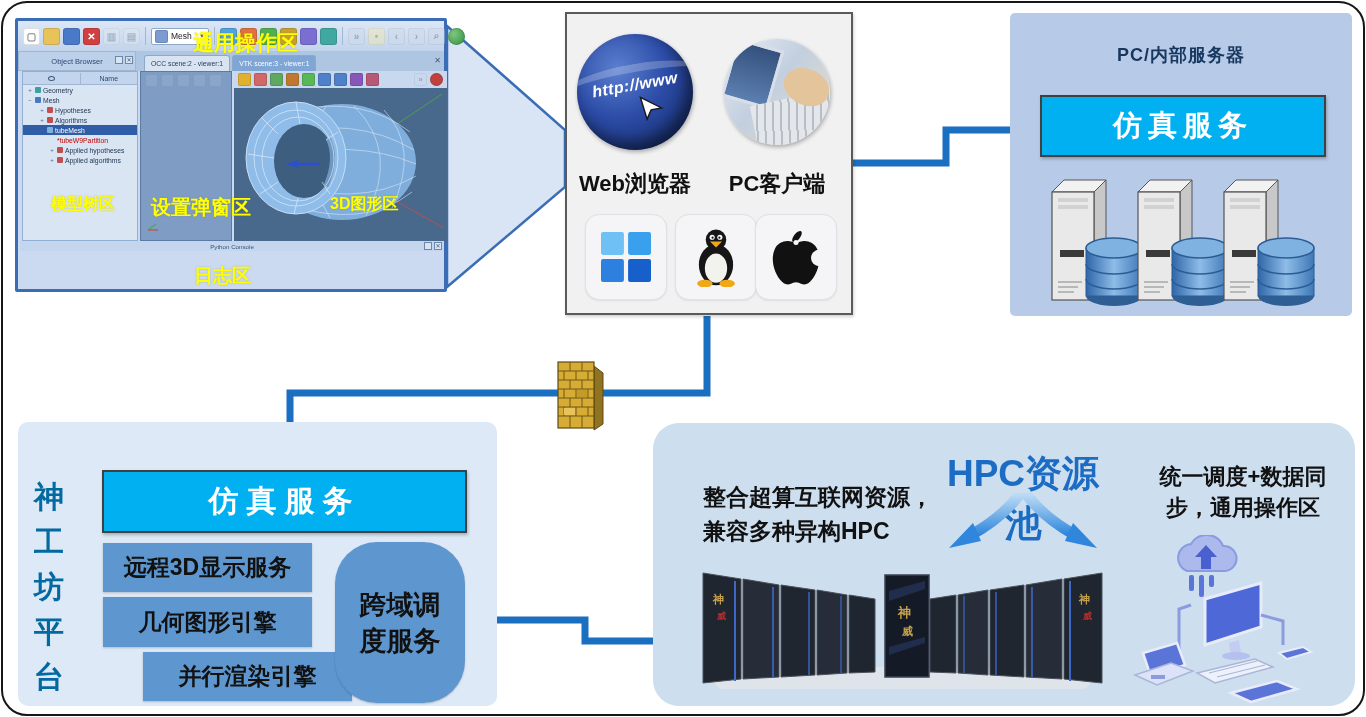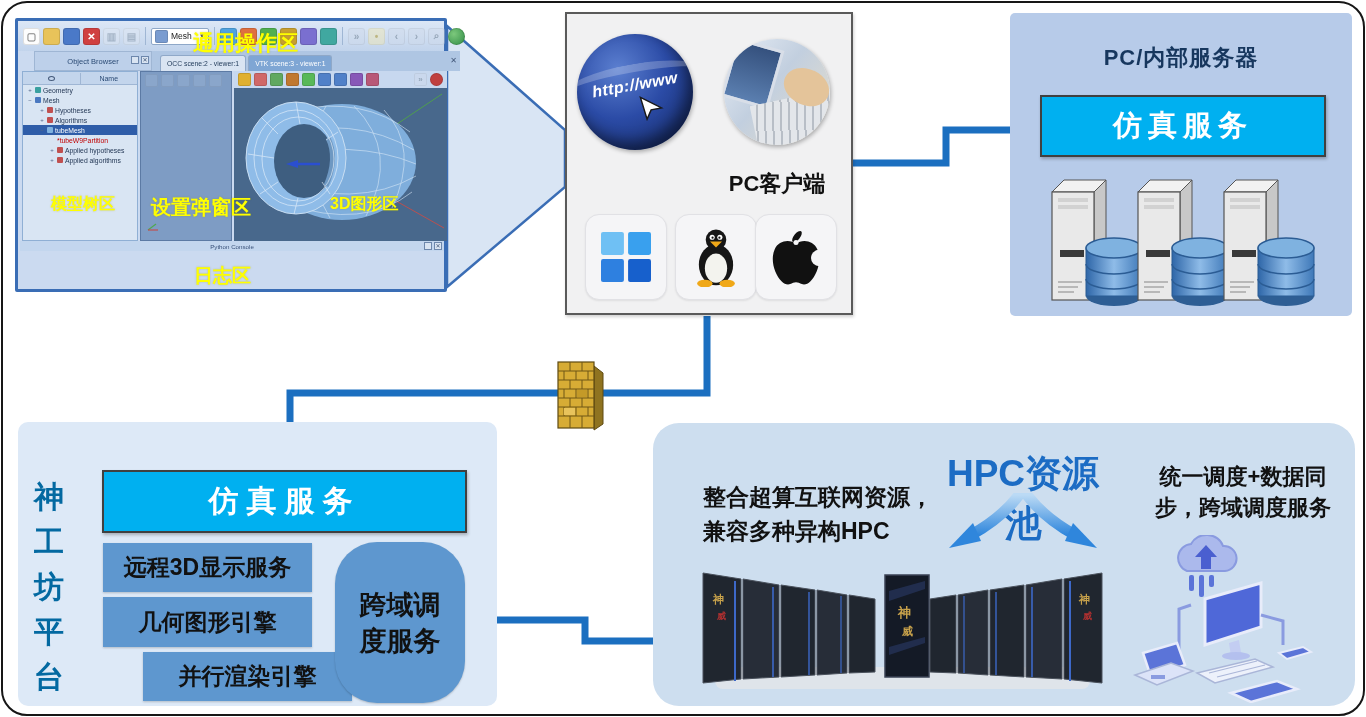--- a/index.html
+++ b/index.html
@@ -17,21 +17,21 @@
   .ss-toolbar { position:absolute; left:0; top:0; width:100%; height:30px;
         background:linear-gradient(#DCE7F6,#C2D4EC); display:flex; align-items:center; gap:3px; padding:0 5px; }
   .ic { width:17px; height:17px; border-radius:3px; flex:none; display:flex; align-items:center; justify-content:center;
         font-size:10px; color:#fff; font-weight:bold; box-shadow:inset 0 0 0 1px rgba(0,0,0,.12); }
   .ic.sm { width:13px; height:13px; border-radius:2px; font-size:8px; }
   .ic.faded { opacity:.45; }
   .vdiv { width:1px; height:18px; background:#9FB6D4; margin:0 2px; flex:none; }
   .mesh-dd { height:17px; width:58px; background:#fff; border:1px solid #8FA8C8; border-radius:2px;
         font-size:8.5px; color:#222; display:flex; align-items:center; padding:0 3px; gap:3px; flex:none; }
   .mesh-dd .arr { margin-left:auto; font-size:6px; color:#555; }
-  .ss-row2 { position:absolute; left:16px; top:30px; width:100%; height:20px; display:flex; }
+  .ss-row2 { position:absolute; left:0; top:30px; width:100%; height:20px; display:flex; }
   .ob-hdr { width:118px; background:#BDD0EA; border:1px solid #9FB6D4; font-size:7.5px; color:#2A4A74;
         display:flex; align-items:center; justify-content:center; gap:4px; position:relative; }
   .winbtns { position:absolute; right:2px; top:4px; display:flex; gap:2px; }
   .wb { width:8px; height:8px; border:1px solid #6D87AC; background:#D9E4F2; font-size:6px; line-height:6px; text-align:center; color:#44597A; }
   .tabbar { flex:1; background:#AFC6E3; display:flex; align-items:flex-end; gap:2px; padding:2px 3px 0 8px; position:relative; }
   .tab { height:16px; border:1px solid #8FA8C8; border-bottom:none; border-radius:3px 3px 0 0; font-size:6.8px;
         padding:0 6px; display:flex; align-items:center; color:#27405F; background:#D9E4F2; }
   .tab.active { background:#7FA6D4; color:#fff; }
   .tab-x { position:absolute; right:3px; top:5px; font-size:8px; color:#44597A; }
   .tree { position:absolute; left:4px; top:50px; width:116px; height:170px; background:#D9E5F3; border:1px solid #8FAFD4; overflow:hidden; }
@@ -78,21 +78,21 @@
   .pc-photo .kb { position:absolute; left:28%; top:55%; width:80%; height:48%;
         background:repeating-linear-gradient(100deg,#E3E6EA 0 6px,#B8BEC6 6px 8px); transform:rotate(-12deg); }
   .pc-photo .hand { position:absolute; right:0; top:28%; width:44%; height:34%; background:#E4C49A;
         border-radius:50%; transform:rotate(25deg); }
   .client-label { position:absolute; top:155px; font-size:22px; font-weight:bold; color:#111; text-align:center; }
   .os-tile { position:absolute; top:200px; width:82px; height:86px; background:#F5F5F7; border:1px solid #E1E1E5;
         border-radius:14px; display:flex; align-items:center; justify-content:center; box-shadow:0 1px 2px rgba(0,0,0,.08); }
 
   
   .tr-panel { position:absolute; left:1010px; top:13px; width:342px; height:303px; background:#B7CBE9; border-radius:5px; z-index:6; }
-  .tr-title { position:absolute; left:0; top:30px; width:100%; text-align:center; font-size:22px; font-weight:bold; color:#17375E; letter-spacing:1px; }
+  .tr-title { position:absolute; left:0; top:30px; width:100%; text-align:center; font-size:18px; font-weight:bold; color:#17375E; letter-spacing:1px; }
   .cyan-box { position:absolute; background:#00B0F0; border:2px solid #404040; display:flex; align-items:center; justify-content:center;
         color:#fff; font-weight:bold; box-shadow:1px 2px 3px rgba(0,0,0,.25); }
   .tr-service { left:30px; top:82px; width:286px; height:62px; font-size:29px; letter-spacing:6px; }
   .servers { position:absolute; left:38px; top:165px; }
 
   
   .bl-panel { position:absolute; left:18px; top:422px; width:479px; height:284px; background:#DDE9F7; border-radius:10px; z-index:6; }
   .bl-title { position:absolute; left:14px; top:52px; width:34px; font-size:30px; line-height:45px; font-weight:bold;
         color:#0369a1; word-break:break-all; text-align:center; }
   .bl-service { left:84px; top:48px; width:365px; height:63px; font-size:30px; letter-spacing:8px; }
@@ -336,20 +336,21 @@
       <div class="txt">http://www</div>
       <svg class="cursor" width="26" height="26" viewBox="0 0 18 18">
         <polygon points="1,1 5.6,16 8.4,9.6 15.6,8.2" fill="#fff" stroke="#1a1a1a" stroke-width="1"></polygon>
       </svg>
     </div>
     <div class="pc-photo">
       <div class="scr"></div>
         <div class="kb"></div>
         <div class="hand"></div>
     </div>
+    <div class="client-label" style="left:0; width:136px;">Web浏览器</div>
     <div class="client-label" style="left:150px; width:120px;">PC客户端</div>
 
     <div class="os-tile" style="left:18px;">
       <svg width="50" height="50" viewBox="0 0 48 48">
         <rect x="0" y="0" width="22" height="22" rx="2" fill="#6FC0F4"></rect>
         <rect x="26" y="0" width="22" height="22" rx="2" fill="#39A0EE"></rect>
         <rect x="0" y="26" width="22" height="22" rx="2" fill="#2E80E0"></rect>
         <rect x="26" y="26" width="22" height="22" rx="2" fill="#1760CC"></rect>
       </svg>
     </div>
@@ -480,21 +481,21 @@
         <line x1="375" y1="30" x2="375" y2="130" stroke="#3D68C8" stroke-width="2"></line>
         <line x1="337" y1="36" x2="337" y2="126" stroke="#3D68C8" stroke-width="1.6"></line>
         <line x1="301" y1="41" x2="301" y2="124" stroke="#3D68C8" stroke-width="1.4"></line>
         <line x1="269" y1="45" x2="269" y2="122" stroke="#3D68C8" stroke-width="1.2"></line>
         <text x="384" y="52" font-size="11" fill="#C8A24B" font-weight="bold">神</text>
         <text x="388" y="68" font-size="9" fill="#B03030" font-weight="bold">威</text>
       </g>
     </svg>
     <div class="sync-text">
       <div>统一调度+数据同</div>
-      <div>步，跨域调度服务</div>
+      <div>步，通用操作区</div>
     </div>
     <svg class="devices" width="212" height="168" viewBox="0 0 212 168">
       <g>
         <path d="M56,36 a14,14 0 0 1 4,-27 a17,15 0 0 1 32,2 a12,12 0 0 1 2,25 Z" fill="#ABB9EC" stroke="#8A9BE0" stroke-width="2"></path>
         <polygon points="75,10 86,22 80,22 80,34 70,34 70,22 64,22" fill="#4A5FD0"></polygon>
         <rect x="58" y="40" width="5" height="16" rx="2" fill="#5B74D8"></rect>
         <rect x="68" y="40" width="5" height="22" rx="2" fill="#5B74D8"></rect>
         <rect x="78" y="40" width="5" height="12" rx="2" fill="#5B74D8"></rect>
       </g>
       <g>

